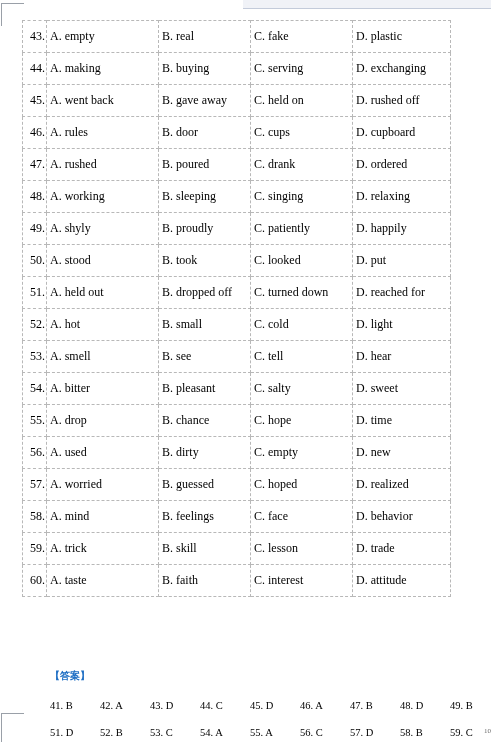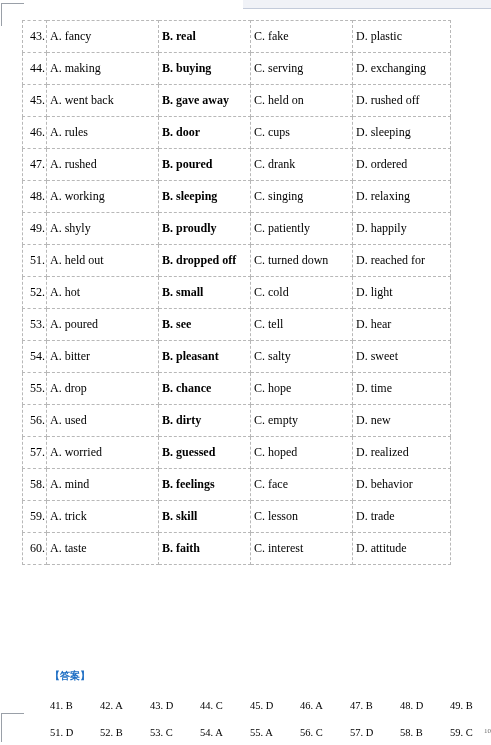--- a/index.html
+++ b/index.html
@@ -67,21 +67,21 @@
     vertical-align: middle;
     white-space: nowrap;
     overflow: hidden;
   }
   #options-table td.c-num {
     width: 22px;
     text-align: right;
     padding-right: 1px;
   }
   #options-table td.c-a { width: 108px; padding-left: 3px; }
-  #options-table td.c-b { width: 88px;  padding-left: 3px; font-weight: bold; }
+  #options-table td.c-b { width: 88px;  padding-left: 3px; }
   #options-table td.c-c { width: 98px;  padding-left: 3px; margin-left: 20px; }
   #options-table td.c-d { width: 94px;  padding-left: 3px; }
 
   
   #answer-key {
     position: absolute;
     left: 22px;
     top: 668px;
     width: 450px;
     margin-left: 28px;
@@ -125,21 +125,21 @@
 
 <div id="top-strip"></div>
 
 <div class="corner-mark tl"></div>
 <div class="corner-mark bl-inner"></div>
 
 <table id="options-table">
   <tbody>
       <tr>
         <td class="c-num">43.</td>
-        <td class="c-a">A. fancy</td>
+        <td class="c-a">A. empty</td>
         <td class="c-b">B. real</td>
         <td class="c-c">C. fake</td>
         <td class="c-d">D. plastic</td>
       </tr>
       <tr>
         <td class="c-num">44.</td>
         <td class="c-a">A. making</td>
         <td class="c-b">B. buying</td>
         <td class="c-c">C. serving</td>
         <td class="c-d">D. exchanging</td>
@@ -149,21 +149,21 @@
         <td class="c-a">A. went back</td>
         <td class="c-b">B. gave away</td>
         <td class="c-c">C. held on</td>
         <td class="c-d">D. rushed off</td>
       </tr>
       <tr>
         <td class="c-num">46.</td>
         <td class="c-a">A. rules</td>
         <td class="c-b">B. door</td>
         <td class="c-c">C. cups</td>
-        <td class="c-d">D. sleeping</td>
+        <td class="c-d">D. cupboard</td>
       </tr>
       <tr>
         <td class="c-num">47.</td>
         <td class="c-a">A. rushed</td>
         <td class="c-b">B. poured</td>
         <td class="c-c">C. drank</td>
         <td class="c-d">D. ordered</td>
       </tr>
       <tr>
         <td class="c-num">48.</td>
@@ -173,36 +173,43 @@
         <td class="c-d">D. relaxing</td>
       </tr>
       <tr>
         <td class="c-num">49.</td>
         <td class="c-a">A. shyly</td>
         <td class="c-b">B. proudly</td>
         <td class="c-c">C. patiently</td>
         <td class="c-d">D. happily</td>
       </tr>
       <tr>
+        <td class="c-num">50.</td>
+        <td class="c-a">A. stood</td>
+        <td class="c-b">B. took</td>
+        <td class="c-c">C. looked</td>
+        <td class="c-d">D. put</td>
+      </tr>
+      <tr>
         <td class="c-num">51.</td>
         <td class="c-a">A. held out</td>
         <td class="c-b">B. dropped off</td>
         <td class="c-c">C. turned down</td>
         <td class="c-d">D. reached for</td>
       </tr>
       <tr>
         <td class="c-num">52.</td>
         <td class="c-a">A. hot</td>
         <td class="c-b">B. small</td>
         <td class="c-c">C. cold</td>
         <td class="c-d">D. light</td>
       </tr>
       <tr>
         <td class="c-num">53.</td>
-        <td class="c-a">A. poured</td>
+        <td class="c-a">A. smell</td>
         <td class="c-b">B. see</td>
         <td class="c-c">C. tell</td>
         <td class="c-d">D. hear</td>
       </tr>
       <tr>
         <td class="c-num">54.</td>
         <td class="c-a">A. bitter</td>
         <td class="c-b">B. pleasant</td>
         <td class="c-c">C. salty</td>
         <td class="c-d">D. sweet</td>

